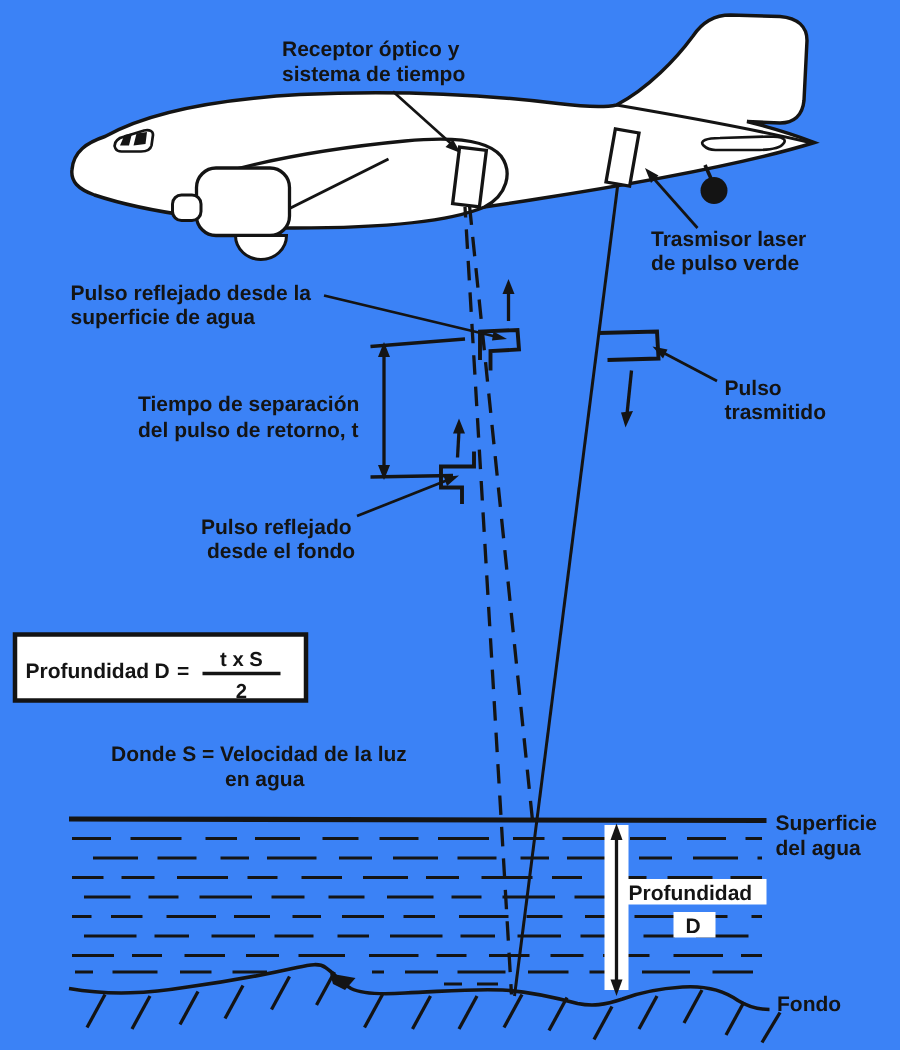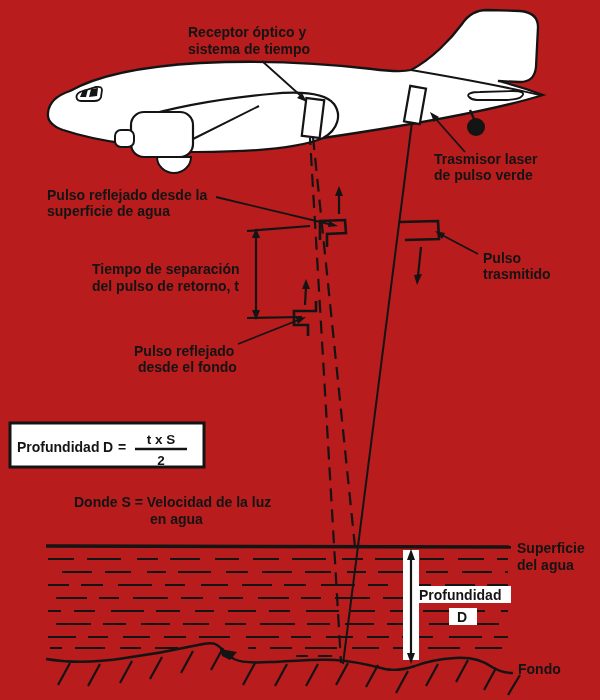--- a/index.html
+++ b/index.html
@@ -1,16 +1,16 @@
 <!DOCTYPE html>
 <html><head>
 <meta charset="utf-8">
 <style>
   html,body{margin:0;padding:0;background:#ffffff;}
-  .page{position:relative;width:600px;height:700px;background:#b91c1c;overflow:hidden;}
+  .page{position:relative;width:600px;height:700px;background:#3b82f6;overflow:hidden;}
   svg{display:block;}
   .t{font-family:"Liberation Sans",sans-serif;font-weight:700;font-size:14px;fill:#141414;}
   .tf{font-family:"Liberation Sans",sans-serif;font-weight:700;font-size:14px;fill:#141414;}
   .tfrac{font-family:"Liberation Sans",sans-serif;font-weight:700;font-size:13.5px;fill:#141414;}
   .ink{stroke:#141414;fill:none;}
   .inkfill{fill:#141414;stroke:none;}
   .white{fill:#ffffff;}
 </style>
 </head>
 <body>

